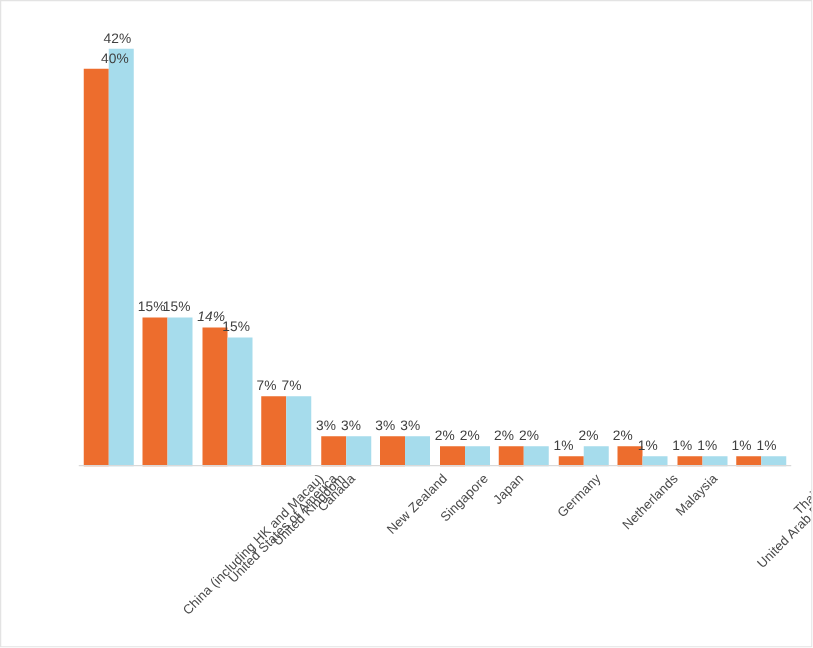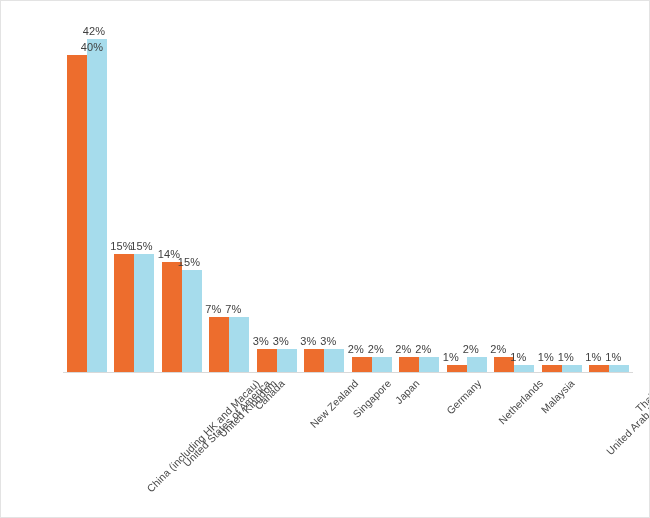--- a/index.html
+++ b/index.html
@@ -139,21 +139,21 @@
           <div class="bar bar-2019" title="United States of America — MAT June 2019: 15%" style="height: 119.333px; background: rgb(166, 220, 236);"></div>
         </div>
         <div class="dlabel" style="bottom: 121.333px; left: -0.25px;">15%</div>
         <div class="dlabel" style="bottom: 121.333px; left: 19.75px;">15%</div>
       </div>
       <div class="group" style="left: 95px; width: 47.5px;">
         <div class="bars">
           <div class="bar bar-2018" title="United Kingdom — MAT June 2018: 14%" style="height: 111.378px; background: rgb(237, 109, 45);"></div>
           <div class="bar bar-2019" title="United Kingdom — MAT June 2019: 15%" style="height: 103.422px; background: rgb(166, 220, 236);"></div>
         </div>
-        <div class="dlabel" style="bottom: 113.378px; left: -0.25px;">14%</div>
+        <div class="dlabel" style="bottom: 113.378px; left: -0.25px; font-style: italic;">14%</div>
         <div class="dlabel" style="bottom: 105.422px; left: 19.75px;">15%</div>
       </div>
       <div class="group" style="left: 142.5px; width: 47.5px;">
         <div class="bars">
           <div class="bar bar-2018" title="Canada — MAT June 2018: 7%" style="height: 55.6889px; background: rgb(237, 109, 45);"></div>
           <div class="bar bar-2019" title="Canada — MAT June 2019: 7%" style="height: 55.6889px; background: rgb(166, 220, 236);"></div>
         </div>
         <div class="dlabel" style="bottom: 57.6889px; left: -0.25px;">7%</div>
         <div class="dlabel" style="bottom: 57.6889px; left: 19.75px;">7%</div>
       </div>

